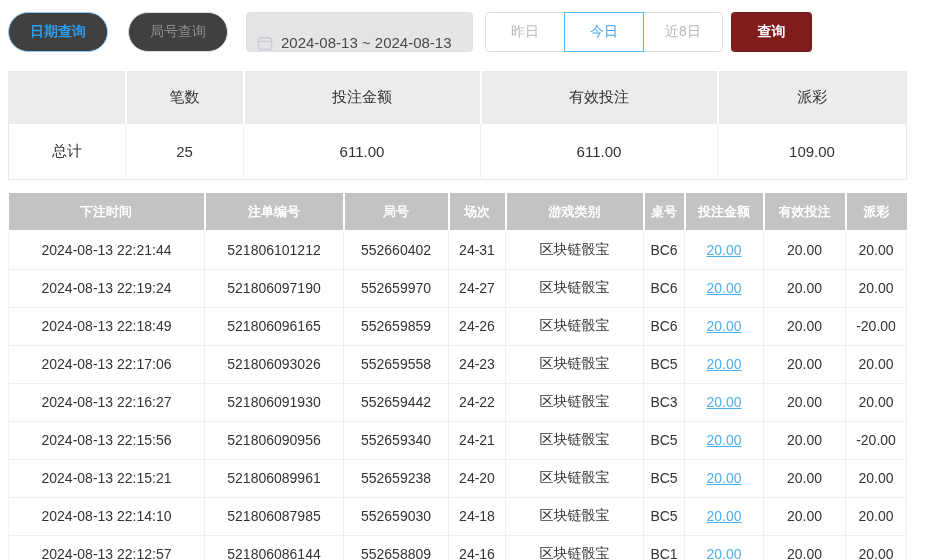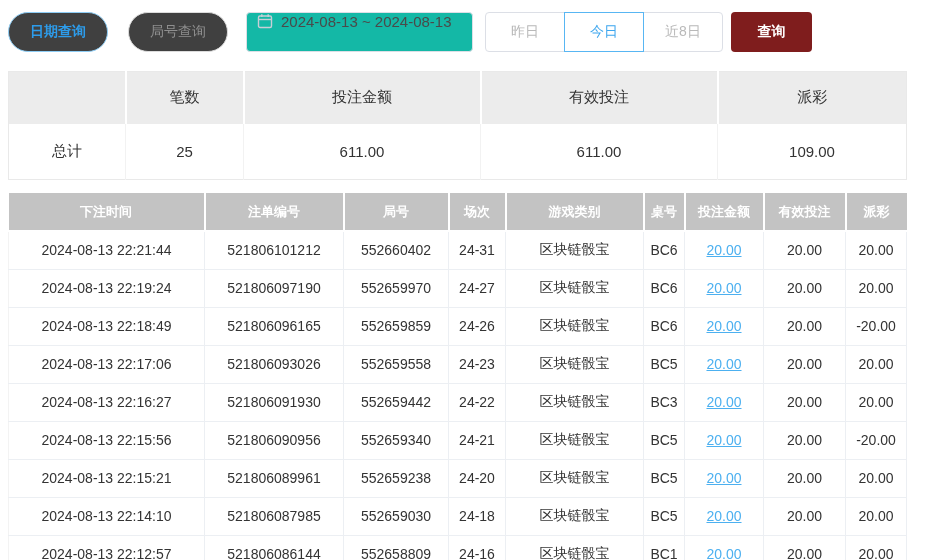--- a/index.html
+++ b/index.html
@@ -12,23 +12,23 @@
 
   
   .toolbar { display:flex; align-items:center; margin-top:12px; height:40px; }
   .pill {
     height:40px; padding:8px 21px; border-radius:20px; background:#404040;
     font-size:14px; cursor:pointer;
   }
   .pill.active { border:1px solid #8ecdf5; color:#2d9ceb; font-weight:bold; margin-right:20px; }
   .pill.inactive { border:1px solid #dcdcdc; color:#8f8f8f; font-weight:normal; margin-right:18px; }
   .date-input {
-    display:flex; align-items:flex-start; width:227px; height:40px;
+    display:flex; align-items:flex-end; width:227px; height:40px;
     border:1px solid #dcdfe6; border-radius:4px; padding:0 10px; margin-right:12px;
-    background:#14b8a6; cursor:pointer;
+    background:#e5e5e5; cursor:pointer;
   }
   .date-input .cal { display:flex; align-items:center; margin-right:8px; }
   .date-input .date-text { font-size:15px; color:#4a4a4a; white-space:nowrap; }
   .btn-group { display:flex; }
   .qbtn {
     width:80px; height:40px; background:#fff; border:1px solid #dcdfe6;
     font-size:14px; color:#b9b9b9; cursor:pointer; margin-left:-1px; position:relative;
   }
   .qbtn:first-child { border-radius:4px 0 0 4px; margin-left:0; }
   .qbtn:last-child { border-radius:0 4px 4px 0;padding-left:6px; }

